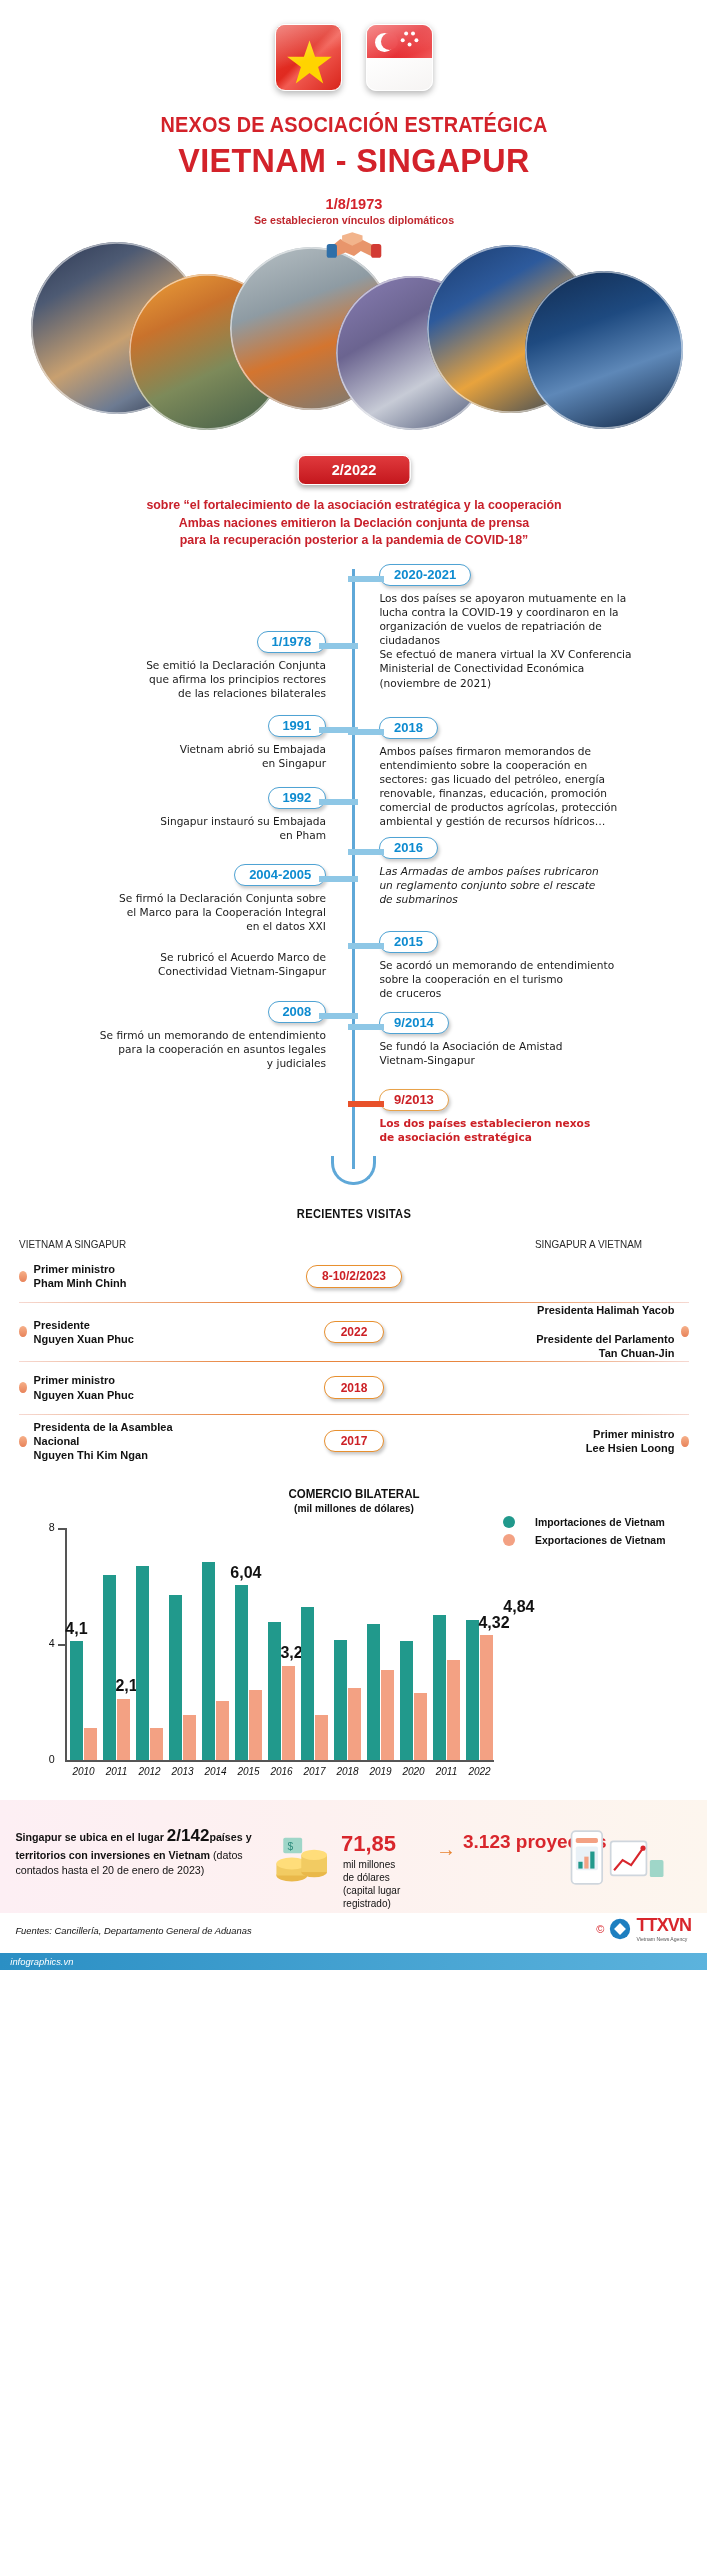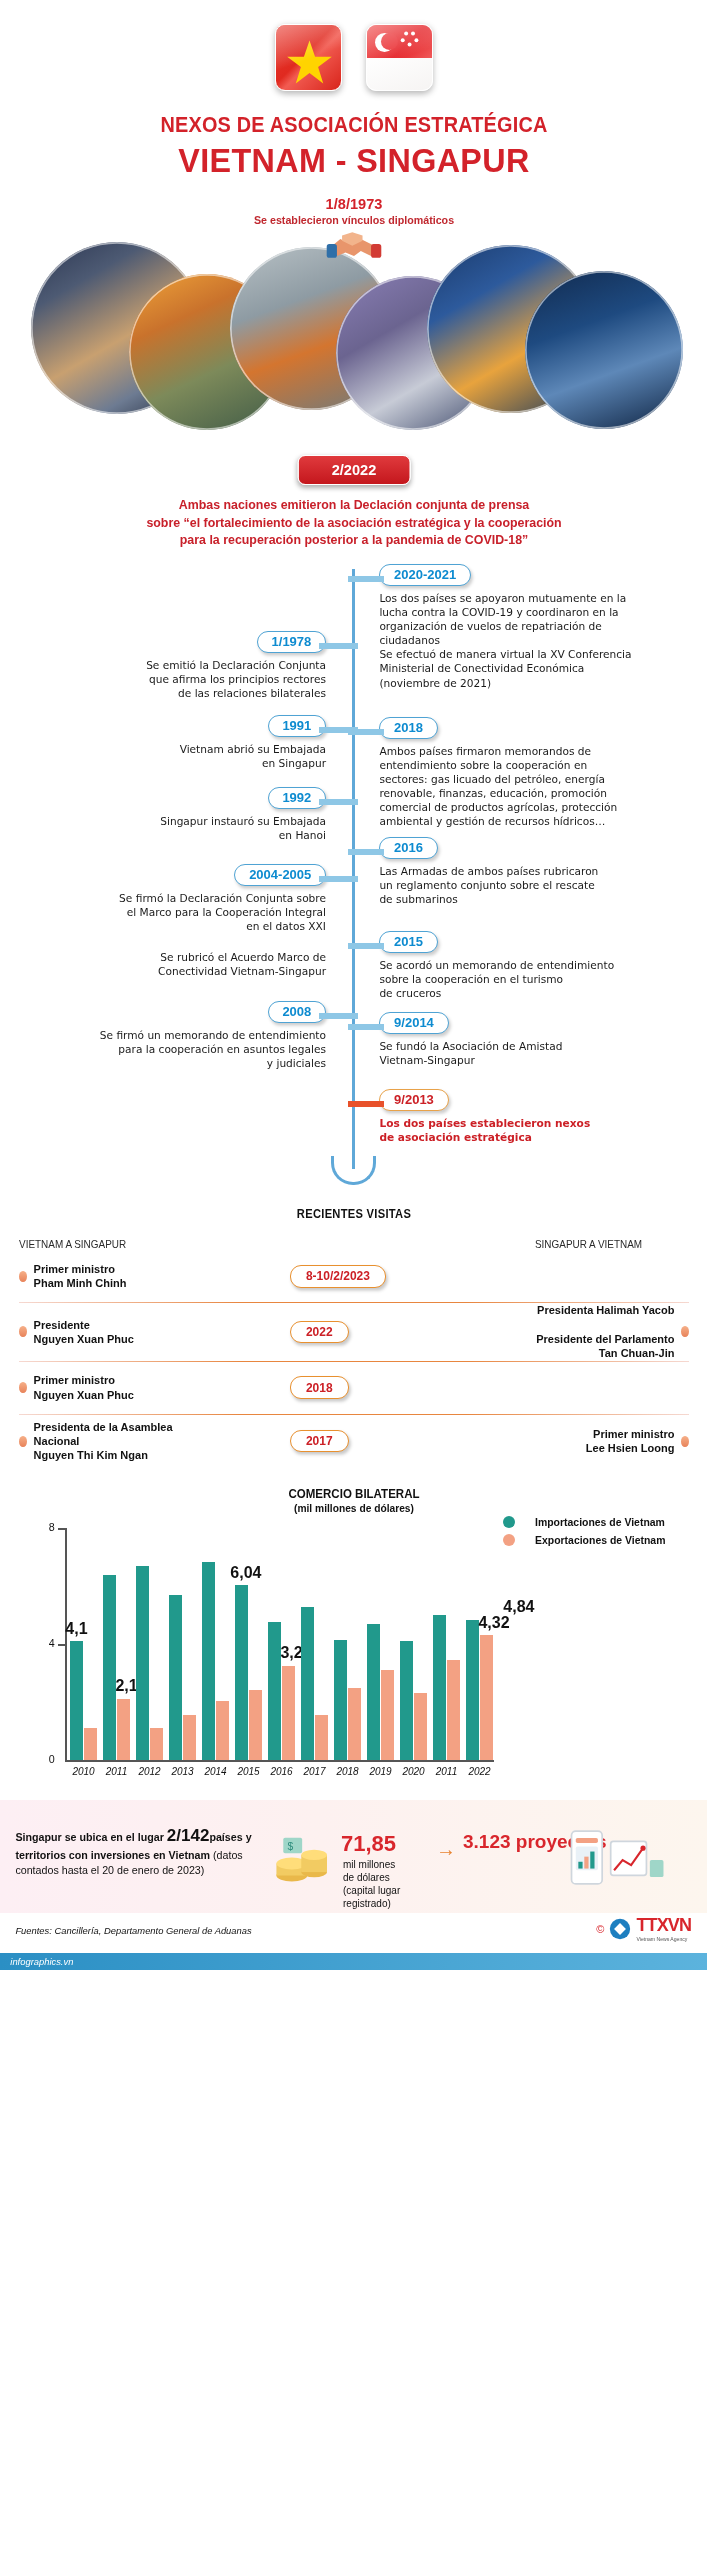--- a/index.html
+++ b/index.html
@@ -94,21 +94,21 @@
   .vcol-head span:last-child{ transform-origin:right; }
   .vrow { display:flex; align-items:center; position:relative; min-height:53px;
         border-bottom:1.7px solid; border-image:linear-gradient(90deg,#f6d9d2,#e8863f,#e8863f,#f6d9d2) 1; }
   .vrow .dotL { width:7.7px; height:11px; border-radius:50%;
         background:linear-gradient(180deg,#f6b089,#e8835a); margin-right:6.9px; flex:0 0 auto; }
   .vrow .dotR { width:7.7px; height:11px; border-radius:50%;
         background:linear-gradient(180deg,#f6b089,#e8835a); margin-left:6.9px; flex:0 0 auto; }
   .vname { font-size:11px; font-weight:bold; color:#111; line-height:1.3; }
   .vleft { flex:1 1 0; display:flex; align-items:center; }
   .vright{ flex:1 1 0; display:flex; align-items:center; justify-content:flex-end; text-align:right; }
-  .vyear { flex:0 0 129px; display:flex; justify-content:flex-start; }
+  .vyear { flex:0 0 129px; display:flex; justify-content:center; }
   .ypill { background:#fff; border:1.7px solid #e8902f; border-radius:11px; color:#cc2026;
         font-weight:bold; font-size:12px; padding:3.4px 15.4px; box-shadow:1.7px 2.6px 3.4px rgba(0,0,0,.22); }
 
   
   .chart-wrap { width:708px; margin-top:19px; position:relative; }
   .chart-title { text-align:center; font-size:12.4px; font-weight:bold; color:#111; transform:scaleX(.93); }
   .chart-sub { text-align:center; font-size:11px; font-weight:bold; color:#111; margin-top:1.7px; transform:scaleX(.93); }
   .legend { position:absolute; right:36px; top:29px; }
   .lg-item { display:flex; align-items:center; gap:20px; margin-bottom:6px;margin-left:16px; }
   .lg-dot { width:12px; height:12px; border-radius:50%; }
@@ -200,22 +200,22 @@
     <svg class="handshake" viewBox="0 0 68 52">
       <path d="M6 26 L18 16 L30 22 L42 16 L62 26 L54 36 L42 30 L34 36 L24 32 L14 36 Z" fill="#e8956b"></path>
       <path d="M20 18 L32 24 L44 18 L44 12 L32 8 L20 12 Z" fill="#f2b48c"></path>
       <rect x="2" y="22" width="12" height="16" rx="3" fill="#2f6fa8"></rect>
       <rect x="54" y="22" width="12" height="16" rx="3" fill="#d23b34"></rect>
     </svg>
     <div class="badge-2022">2/2022</div>
   </div>
 
   <div class="decl">
+    <div>sobre “el fortalecimiento de la asociación estratégica y la cooperación</div>
     <div>Ambas naciones emitieron la Declación conjunta de prensa</div>
-    <div>sobre “el fortalecimiento de la asociación estratégica y la cooperación</div>
     <div>para la recuperación  posterior a la pandemia de COVID-18”</div>
   </div>
 
   <div class="timeline">
     <div class="axis"></div>
     <div class="axis-cap"></div>
 
     <div class="tl-left" style="top:67px">
       <div class="pill">1/1978</div>
       <div class="tl-text" style="white-space: pre-line;">Se emitió la Declaración Conjunta
@@ -227,21 +227,21 @@
     <div class="tl-left" style="top:151px">
       <div class="pill">1991</div>
       <div class="tl-text" style="white-space: pre-line;">Vietnam abrió su Embajada
 en Singapur</div>
     </div>
     <div class="connector" style="left:319px; top:163px; width:39px;"></div>
 
     <div class="tl-left" style="top:223px">
       <div class="pill">1992</div>
       <div class="tl-text" style="white-space: pre-line;">Singapur instauró su Embajada
-en Hanoi</div>
+en Pham</div>
     </div>
     <div class="connector" style="left:319px; top:235px; width:39px;"></div>
 
     <div class="tl-left" style="top:300px">
       <div class="pill">2004-2005</div>
       <div class="tl-text" style="white-space: pre-line;">Se firmó la Declaración Conjunta sobre
 el Marco para la Cooperación Integral
 en el datos XXI</div>
     </div>
     <div class="connector" style="left:319px; top:312px; width:39px;"></div>
@@ -277,21 +277,21 @@
 entendimiento sobre la cooperación en
 sectores: gas licuado del petróleo, energía
 renovable, finanzas, educación, promoción
 comercial de productos agrícolas,  protección
 ambiental y gestión de recursos hídricos…</div>
     </div>
     <div class="connector" style="left:348px; top:165px; width:36px;"></div>
 
     <div class="tl-right" style="top:273px">
       <div class="pill">2016</div>
-      <div class="tl-text" style="white-space: pre-line;">Las Armadas de ambos países rubricaron
+      <div class="tl-text" style="white-space: pre-line; font-style: italic;">Las Armadas de ambos países rubricaron
 un reglamento conjunto sobre el rescate
 de submarinos</div>
     </div>
     <div class="connector" style="left:348px; top:285px; width:36px;"></div>
 
     <div class="tl-right" style="top:367px">
       <div class="pill">2015</div>
       <div class="tl-text" style="white-space: pre-line;">Se acordó un memorando de entendimiento
 sobre la cooperación en el turismo
 de cruceros</div>

